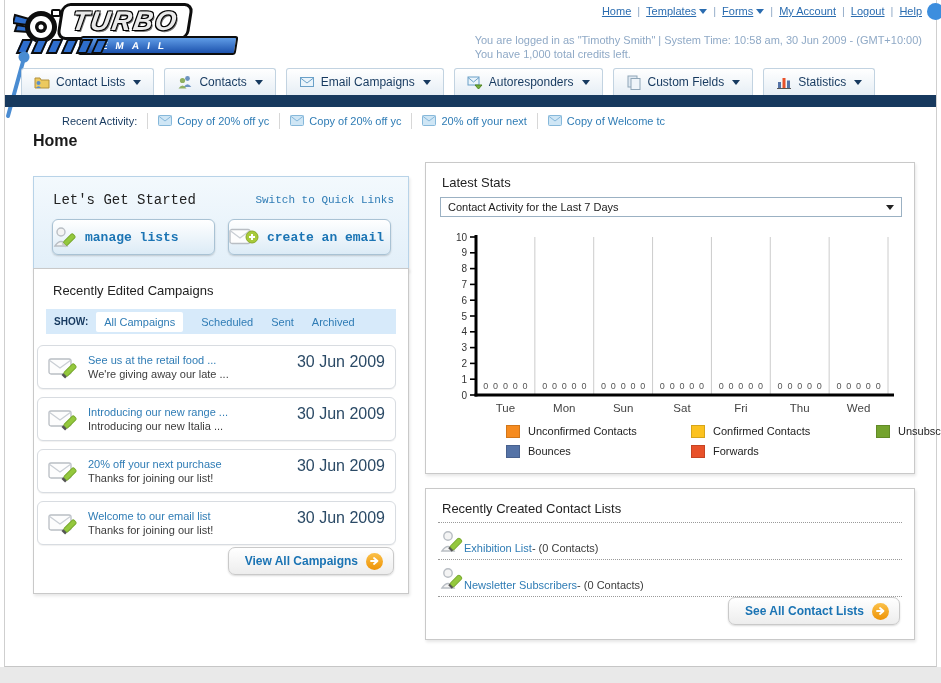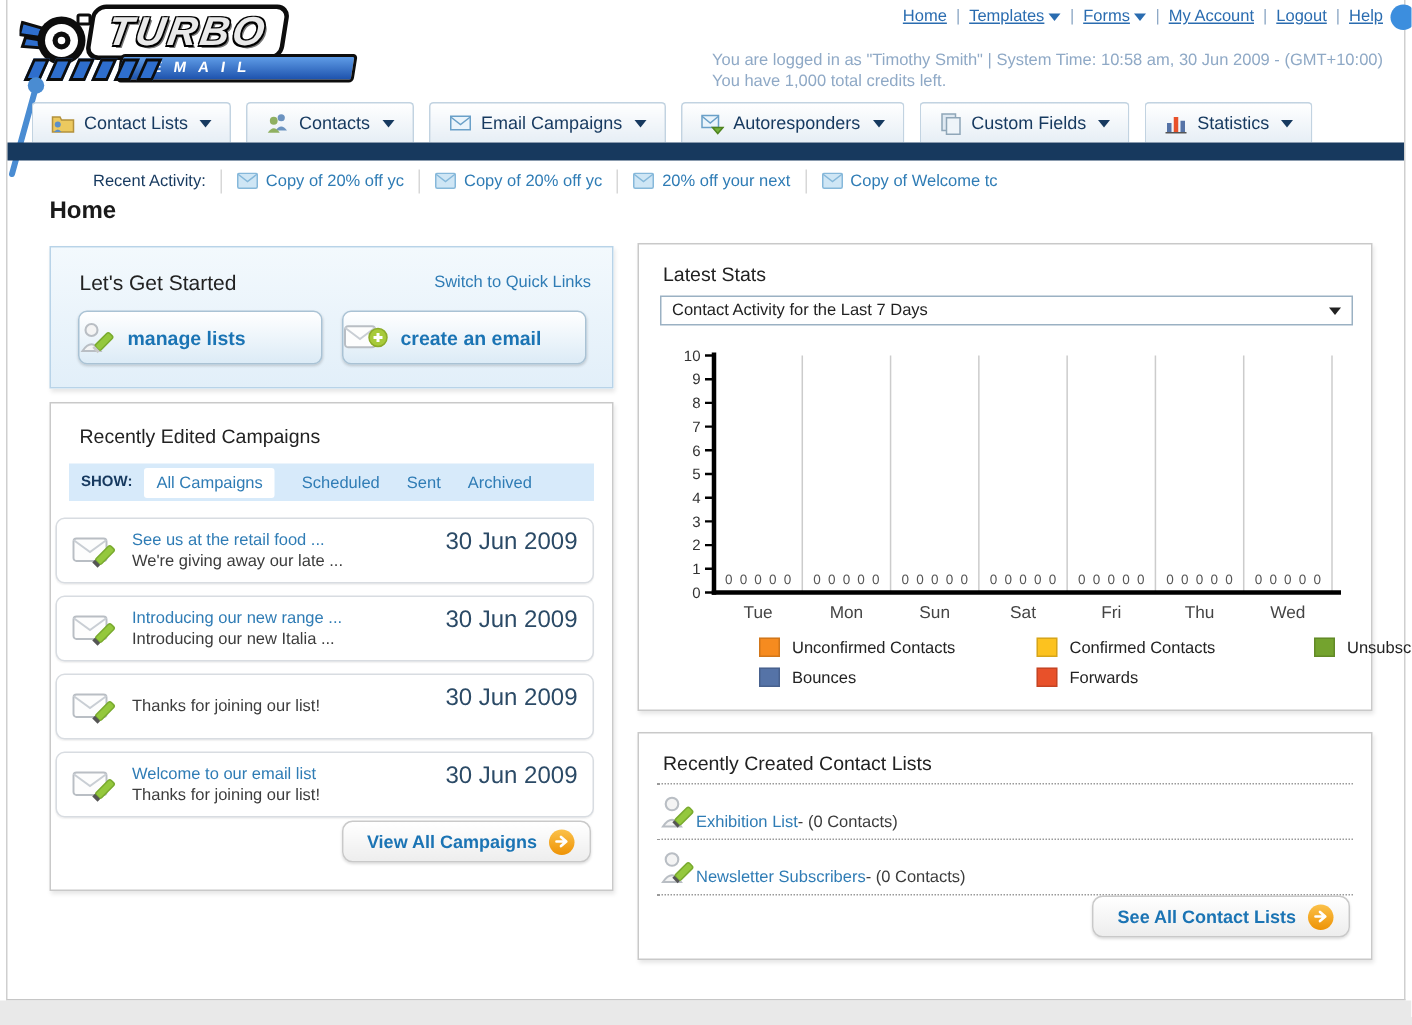--- a/index.html
+++ b/index.html
@@ -43,21 +43,21 @@
   .recent-item { display:flex; align-items:center; gap:5px; padding:2px 10px; border-left:1px solid #d7d7d7; color:#2f7cb5; cursor:pointer; white-space:nowrap; }
   .recent-item:first-of-type { border-left:none; }
 
   .page-title { position:absolute; top:132px; left:28px; font-size:16px; font-weight:bold; color:#1a1a1a; }
 
   
   .panel { position:absolute; background:#fff; border:1px solid #c9c9c9; box-shadow:1px 2px 3px rgba(0,0,0,.10); }
   .panel-blue { background:linear-gradient(#f3f9fd,#e2eff9); border:1px solid #b8d3e8; }
 
   
-  .gs { left:28px; top:164px; width:376px; height:95px; }
+  .gs { left:28px; top:176px; width:376px; height:95px;font-family:Liberation Mono, monospace; }
   .gs-title { position:absolute; top:15px; left:19px; font-size:14px; color:#222; }
   .gs-link { position:absolute; top:17px; right:14px; font-size:11px; color:#2f7cb5; cursor:pointer; }
   .gs-buttons { position:absolute; top:42px; left:18px; display:flex; gap:13px; }
   .big-btn { width:163px; height:36px; border-radius:6px; border:1px solid #a9c2d4;
     background:linear-gradient(#ffffff,#dcebf6); box-shadow:0 1px 2px rgba(0,0,0,.18);
     display:flex; align-items:center; gap:8px;
     color:#1b74b4; font-weight:bold; font-size:13px; cursor:pointer; }
 
   
   .camp { left:28px; top:268px; width:376px; height:326px; }
@@ -79,21 +79,21 @@
     display:flex; align-items:center; gap:8px; color:#1b74b4; font-weight:bold; font-size:12px; cursor:pointer; }
 
   
   .stats { left:420px; top:162px; width:490px; height:312px; }
   .stats-title { position:absolute; top:12px; left:16px; font-size:13px; color:#222; }
   .stats-select { position:absolute; top:34px; left:14px; width:462px; height:20px; border:1px solid #9bb1c3; background:#fff;
     font-size:11px; color:#222; display:flex; align-items:center; justify-content:space-between; padding:0 7px; cursor:pointer; }
   .sel-arrow { width:0; height:0; border-left:4px solid transparent; border-right:4px solid transparent; border-top:5px solid #222; }
   .chart-wrap { position:absolute; top:64px; left:14px; }
   .legend { position:absolute; top:262px; left:80px; display:grid; grid-template-columns:185px 185px auto; row-gap:7px; font-size:11px; color:#222; }
-  .legend-item { display:flex; align-items:center; gap:8px; }
+  .legend-item { display:flex; align-items:flex-start; gap:8px; }
   .sw { width:14px; height:13px; display:inline-block; border:1px solid rgba(0,0,0,.15); }
 
   
   .cl { left:420px; top:488px; width:490px; height:152px; }
   .cl-title { position:absolute; top:12px; left:16px; font-size:13px; color:#222; }
   .cl-body { position:absolute; top:33px; left:12px; right:12px; }
   .dotted { border-top:1px dotted #9a9a9a; height:0; }
   .cl-item { display:flex; align-items:flex-end; gap:0; padding:5px 2px; font-size:11px; }
   .cl-link { color:#2f7cb5; cursor:pointer; }
   .cl-suffix { color:#3c3c3c; }
@@ -328,20 +328,21 @@
       <div class="camp-row">
         <svg width="32" height="26" viewBox="0 0 32 26">
           <rect x="1" y="5" width="22" height="15" rx="2" fill="#fdfdfd" stroke="#b9bec4" stroke-width="1.3"></rect>
           <path d="M1 6 L12 14 L23 6" fill="none" stroke="#c9ced4" stroke-width="1.3"></path>
           <g transform="rotate(-45 22 16)">
               <rect x="15" y="13.5" width="14" height="5" rx="1.5" fill="#94c83d" stroke="#79aa2e"></rect>
               <polygon points="12.5,13.5 15,13.5 15,18.5 12.5,18.5" fill="#555"></polygon>
             </g>
         </svg>
         <div class="camp-mid">
+          <div class="camp-t">20% off your next purchase</div>
           <div class="camp-s">Thanks for joining our list!</div>
         </div>
         <div class="camp-date">30 Jun 2009</div>
       </div>
       <div class="camp-row">
         <svg width="32" height="26" viewBox="0 0 32 26">
           <rect x="1" y="5" width="22" height="15" rx="2" fill="#fdfdfd" stroke="#b9bec4" stroke-width="1.3"></rect>
           <path d="M1 6 L12 14 L23 6" fill="none" stroke="#c9ced4" stroke-width="1.3"></path>
           <g transform="rotate(-45 22 16)">
               <rect x="15" y="13.5" width="14" height="5" rx="1.5" fill="#94c83d" stroke="#79aa2e"></rect>

